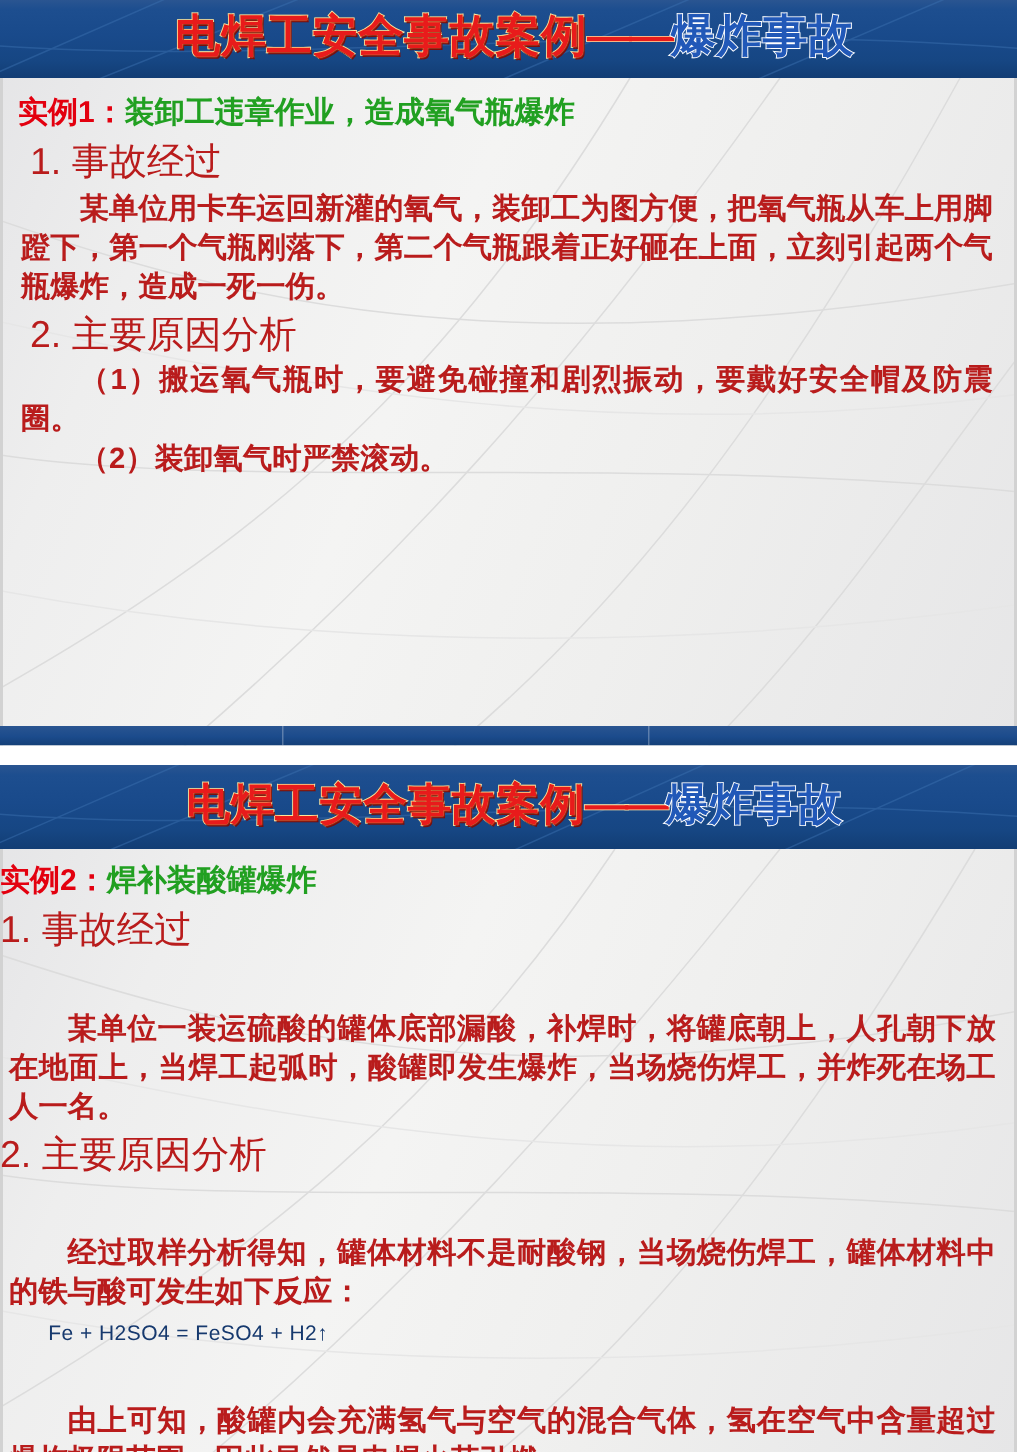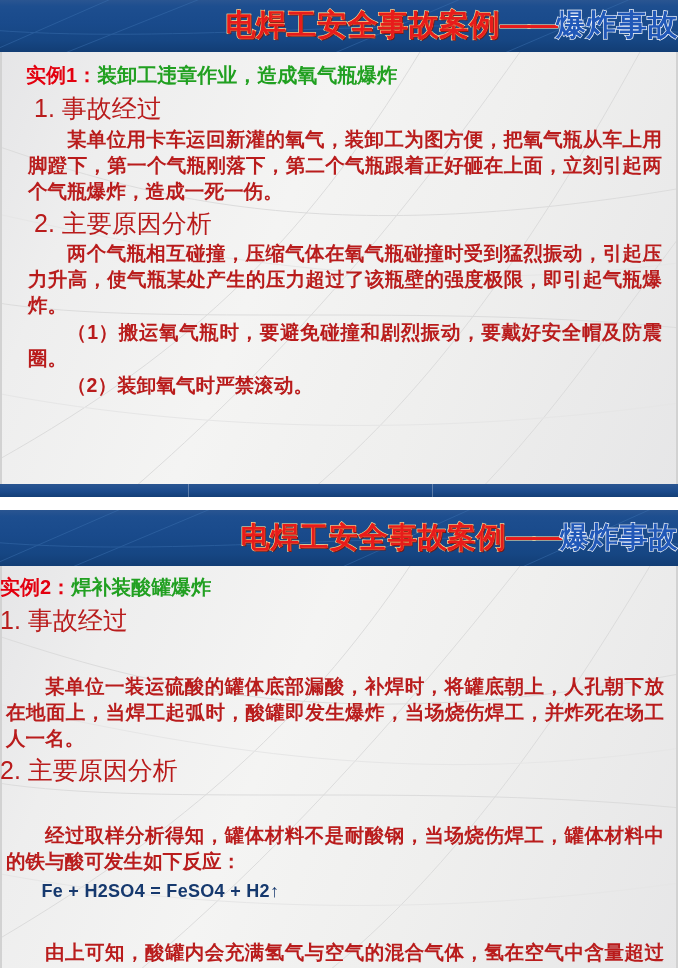--- a/index.html
+++ b/index.html
@@ -30,21 +30,21 @@
     position:relative;
     height:52px;
     background:
       linear-gradient(180deg,#2a5591 0%,#1d4e8f 12%,#194a8b 45%,#164683 78%,#123d74 100%);
     overflow:hidden;
   }
   .slide-2 .header{height:56px;}
   .header svg.hlines{position:absolute;inset:0;width:100%;height:100%;opacity:.5;}
   .header-inner{
     position:absolute;inset:0;
-    display:flex;align-items:center;justify-content:flex-end;
+    display:flex;align-items:center;justify-content:center;
     padding-left:8px;
   }
   .deck-title{
     font-size:30px;font-weight:bold;letter-spacing:.5px;
     white-space:nowrap;line-height:1;
     position:relative;top:-1px;
   }
   .slide-2 .deck-title{font-size:29px;}
   .t-red{
     color:#e81b1b;
@@ -60,21 +60,21 @@
   }
   .t-blue{
     color:#2158b8;
     -webkit-text-stroke:1.2px #ffffff;
     paint-order:stroke fill;
     text-shadow:0 0 1px #ffffff;
   }
 
   
   .body{position:relative;padding:0;}
-  .slide-1 .body{padding:10px 14px 0 26px;}
+  .slide-1 .body{padding:10px 14px 0 12px;}
   .slide-2 .body{padding:8px 10px 0 0;}
 
   .case-line{
     font-size:20px;font-weight:bold;line-height:1.35;
     margin:0 0 3px 0;white-space:nowrap;
   }
   .case-id{color:#e3000f;}
   .case-text{color:#21a021;}
 
   .sec-head{
@@ -84,21 +84,21 @@
   .slide-1 .sec-head{padding-left:8px;}
 
   .para{
     font-size:19.5px;font-weight:bold;color:#b91c1c;
     line-height:1.33;margin:0 0 1px 0;
     text-align:justify;text-justify:inter-ideograph;
     text-indent:2em;
     letter-spacing:.1px;
   }
   .formula{
-    font-size:18px;font-weight:bold;color:#16396e;
+    font-size:14px;font-weight:normal;color:#16396e;
     line-height:1.4;margin:4px 0 4px 0;
     padding-left:2.1em;letter-spacing:.3px;
   }
   .slide-1 .para{padding:0 2px 0 2px;}
   .slide-2 .para{padding:0 4px 0 6px;margin-top:36px;}
   .slide-2 .formula{padding-left:2.3em;}
 
   
   .footbar{
     position:absolute;left:0;right:0;bottom:0;height:13px;
@@ -150,21 +150,20 @@
       </div>
     </div>
 
     <div class="body">
       <div class="case-line"><span class="case-id">实例1：</span><span class="case-text">装卸工违章作业，造成氧气瓶爆炸</span></div>
 
       <div class="sec-head">1. 事故经过</div>
       <p class="para">某单位用卡车运回新灌的氧气，装卸工为图方便，把氧气瓶从车上用脚蹬下，第一个气瓶刚落下，第二个气瓶跟着正好砸在上面，立刻引起两个气瓶爆炸，造成一死一伤。</p>
 
       <div class="sec-head">2. 主要原因分析</div>
-      <p class="para">两个气瓶相互碰撞，压缩气体在氧气瓶碰撞时受到猛烈振动，引起压力升高，使气瓶某处产生的压力超过了该瓶壁的强度极限，即引起气瓶爆炸。</p>
 
       <p class="para">（1）搬运氧气瓶时，要避免碰撞和剧烈振动，要戴好安全帽及防震圈。</p>
       <p class="para">（2）装卸氧气时严禁滚动。</p>
     </div>
 
     <div class="footbar">
       <span class="nick" style="left:188px"></span>
       <span class="nick" style="left:432px"></span>
     </div>
   </div>

